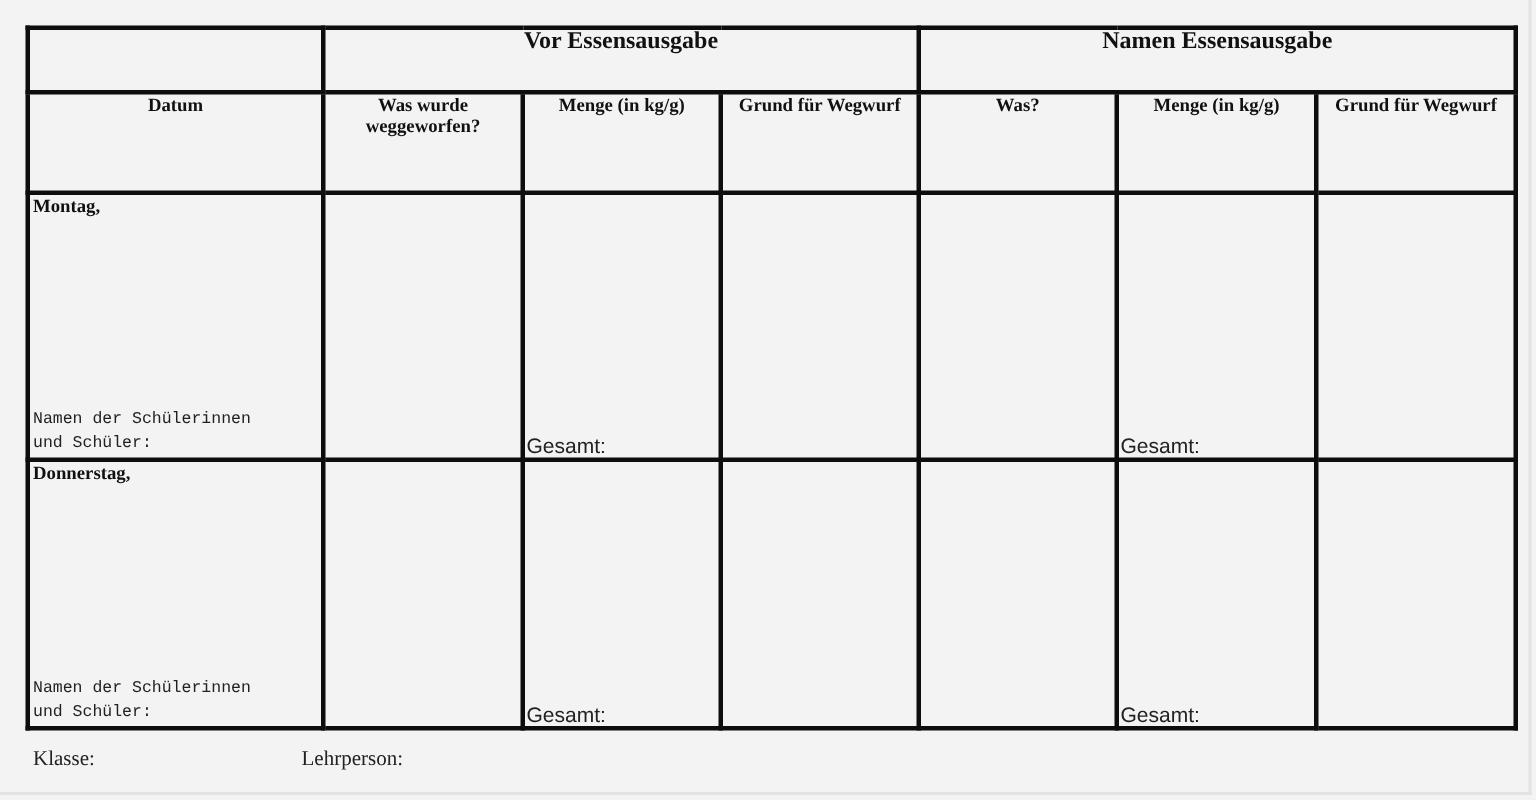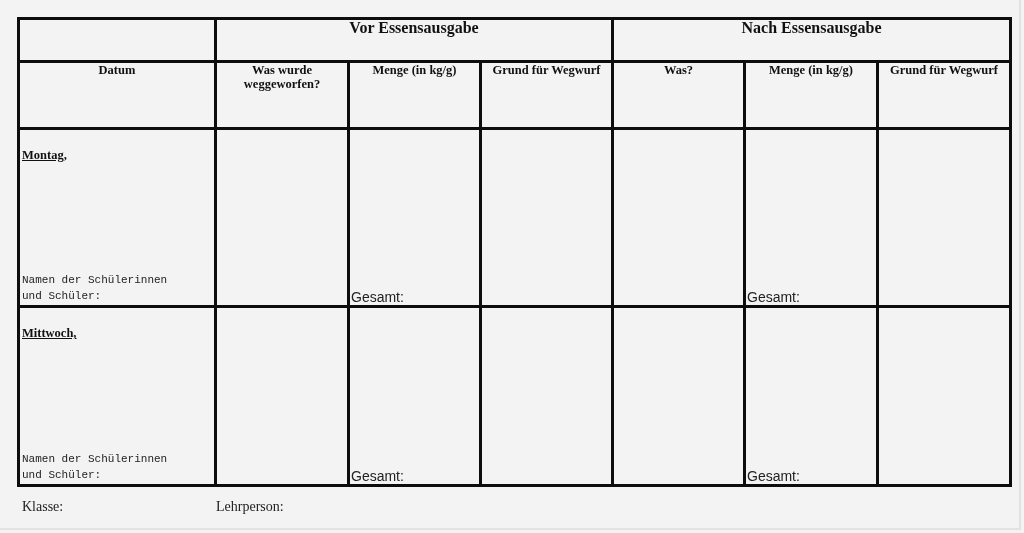--- a/index.html
+++ b/index.html
@@ -14,21 +14,21 @@
   table.log {
     position:absolute; left:17px; top:17px; width:992px; height:470px;
     border-collapse:collapse; table-layout:fixed;
   }
   table.log td, table.log th {
     border:3px solid #0d0d0d; padding:0; vertical-align:top;
   }
   th.group { height:17px; font-size:16px; font-weight:bold; text-align:center; vertical-align:middle; line-height:16px; }
   th.col { height:27px; font-size:12.5px; font-weight:bold; text-align:center; vertical-align:middle; line-height:14px; }
   td.day { height:80px; position:relative; }
-  .dayname { position:absolute; left:2px; top:18px; font-weight:bold; font-size:12.5px;text-decoration:underline; }
+  .dayname { position:absolute; left:2px; top:0; font-weight:bold; font-size:12.5px; }
   .names { position:absolute; left:2px; bottom:1px; font-family:Liberation Mono, monospace; font-size:11px; line-height:16px; color:#222; }
   td.cell { position:relative; }
   .gesamt { position:absolute; left:1px; bottom:0px; font-family:"Liberation Sans","DejaVu Sans",sans-serif; font-size:14px; color:#222; }
   .footer { position:absolute; top:499px; font-family:Liberation Serif, serif; font-size:14px; color:#222; }
 </style>
 </head>
 <body>
 
 <div class="frame"></div>
 
@@ -39,21 +39,21 @@
       <col style="width:132px">
       <col style="width:132px">
     <col style="width:132px">
       <col style="width:133px">
       <col style="width:133px">
   </colgroup>
   <tbody>
       <tr>
     <th class="group"></th>
     <th class="group" colspan="3">Vor Essensausgabe</th>
-    <th class="group" colspan="3">Nach Essensausgabe</th>
+    <th class="group" colspan="3">Namen Essensausgabe</th>
   </tr>
   <tr>
     <th class="col">Datum</th>
     <th class="col">Was wurde weggeworfen?</th>
     <th class="col">Menge (in kg/g)</th>
     <th class="col">Grund für Wegwurf</th>
     <th class="col">Was?</th>
     <th class="col">Menge (in kg/g)</th>
     <th class="col">Grund für Wegwurf</th>
   </tr>
@@ -69,35 +69,35 @@
         </td>
     <td class="cell"></td>
     <td class="cell"></td>
     <td class="cell">
           <span class="gesamt">Gesamt:</span>
         </td>
     <td class="cell"></td>
   </tr>
 
 
+
   <tr>
     <td class="day">
-      <span class="dayname">Mittwoch,</span>
+      <span class="dayname">Donnerstag,</span>
       <span class="names" style="width:150px">Namen der Schülerinnen und Schüler:</span>
     </td>
     <td class="cell"></td>
     <td class="cell">
           <span class="gesamt">Gesamt:</span>
         </td>
     <td class="cell"></td>
     <td class="cell"></td>
     <td class="cell">
           <span class="gesamt">Gesamt:</span>
         </td>
     <td class="cell"></td>
   </tr>
 
-
 </tbody>
   </table>
 
 <div class="footer" style="left:22px">Klasse:</div>
-<div class="footer" style="left:216px">Lehrperson:</div>
+<div class="footer" style="left:201px">Lehrperson:</div>
 
 </body></html>

